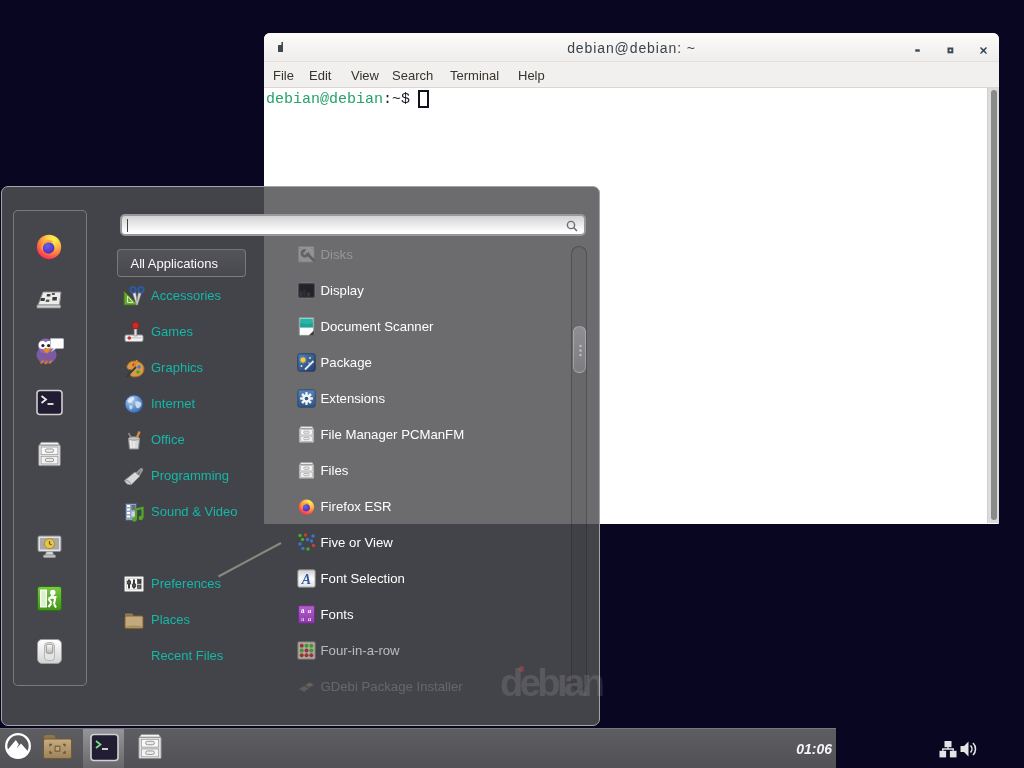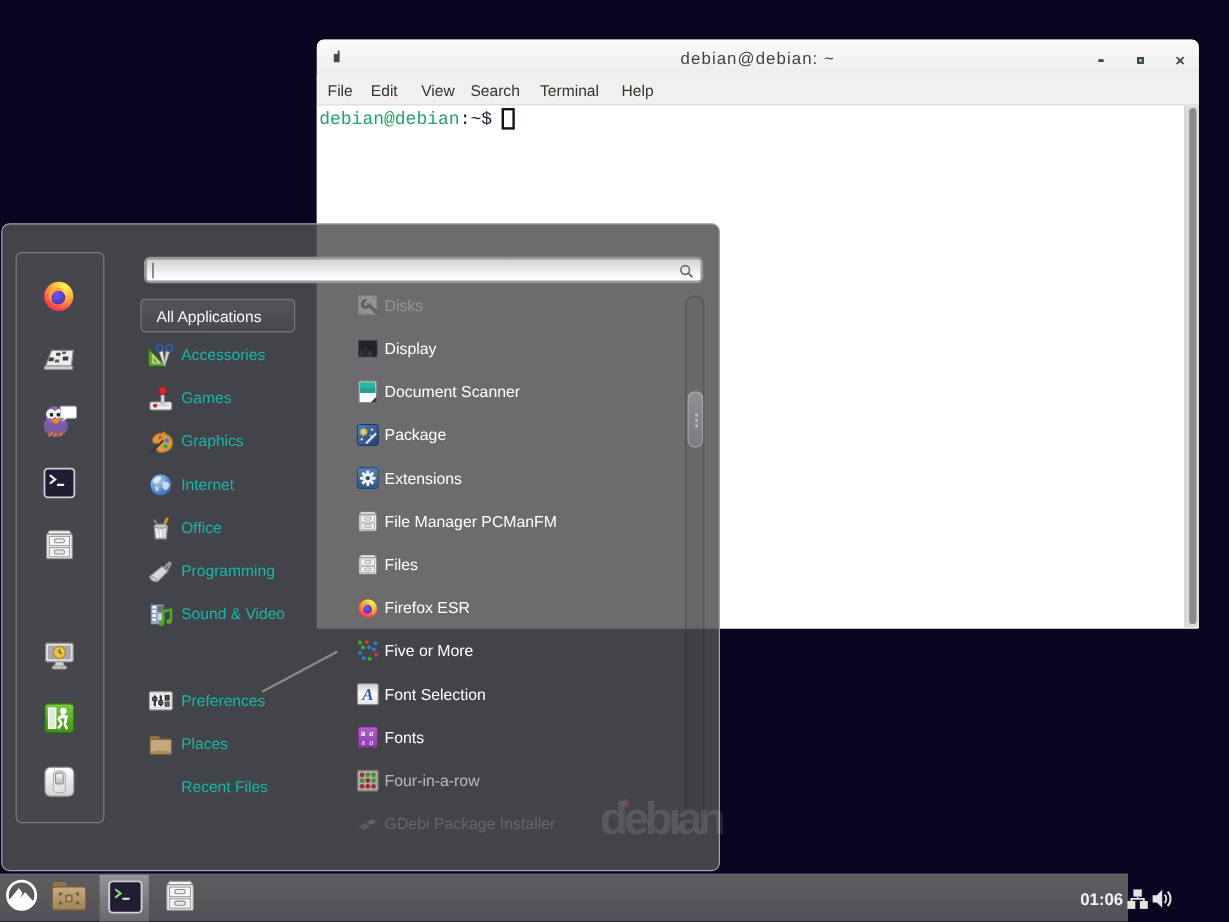--- a/index.html
+++ b/index.html
@@ -45,22 +45,22 @@
 .app .at { position:absolute; left:25px; top:0; height:36px; line-height:36px; font-size:13.2px; color:#ffffff; white-space:nowrap; }
 #mscroll { position:absolute; left:569px; top:58.5px; width:16px; height:444px;
   border:1px solid rgba(25,25,28,0.30); border-radius:8px; background:rgba(0,0,0,0.03); }
 #mthumb { position:absolute; left:570.5px; top:139px; width:13px; height:47px;
   background:linear-gradient(#8e8e93,#7c7c81); border:1px solid rgba(255,255,255,0.25); border-radius:6px; }
 #wmark { position:absolute; left:458px; top:474.5px; font-size:38px; font-weight:bold;
   letter-spacing:-3.5px; color:rgba(255,255,255,0.115);margin-left:40px; }
 #wmdot { position:absolute; left:516.5px; top:479px; border-radius:50%; background:rgba(200,80,80,0.42); width:5.5px; height:5.5px; }
 
 
-#taskbar { position:absolute; left:0; top:728px; width:940px; height:40px;
-  background:linear-gradient(#5e5e62 0%, #58585c 50%, #515155 100%); border-top:1px solid #77777b; }
+#taskbar { position:absolute; left:0; top:728px; width:836px; height:40px;
+  background:linear-gradient(#5e5e62 0%, #58585c 50%, #515155 100%); border-top:1px solid #77777b;font-style:italic; }
 #activewin { position:absolute; left:83px; top:0; width:41px; height:40px;
   background:linear-gradient(#94949a,#67676b); }
 #clock { position:absolute; right:4px; top:0; height:40px; line-height:41px;
   font-size:14px; font-weight:bold; color:#f4f4f6; }
 </style>
 </head>
 <body>
 
 <div id="term">
   <div id="ttitle">
@@ -428,21 +428,21 @@
           <circle cx="16" cy="3" r="1.7" fill="#3a76c9"></circle>
     <circle cx="5.5" cy="6.5" r="1.7" fill="#3fae29"></circle>
           <circle cx="10.5" cy="6.5" r="1.7" fill="#3a76c9"></circle>
           <circle cx="14.5" cy="8" r="1.7" fill="#3a76c9"></circle>
     <circle cx="3" cy="11" r="1.7" fill="#3a76c9"></circle>
           <circle cx="16.5" cy="12.5" r="1.7" fill="#d23c2c"></circle>
           <circle cx="6" cy="15.5" r="1.7" fill="#3a76c9"></circle>
           <circle cx="11" cy="16" r="1.7" fill="#3fae29"></circle>
         </g>
     </svg>
-      <span class="at">Five or More</span>
+      <span class="at">Five or View</span>
     </div>
   <div class="app" style="top:374px">
       <svg class="ai" viewBox="0 0 19 19">
     <defs>
           <linearGradient id="fsg" x1="0" y1="0" x2="0" y2="1">
             <stop offset="0" stop-color="#cfcfcf"></stop>
             <stop offset="0.5" stop-color="#fbfbfb"></stop>
             <stop offset="1" stop-color="#e2e2e2"></stop>
           </linearGradient>
         </defs>

